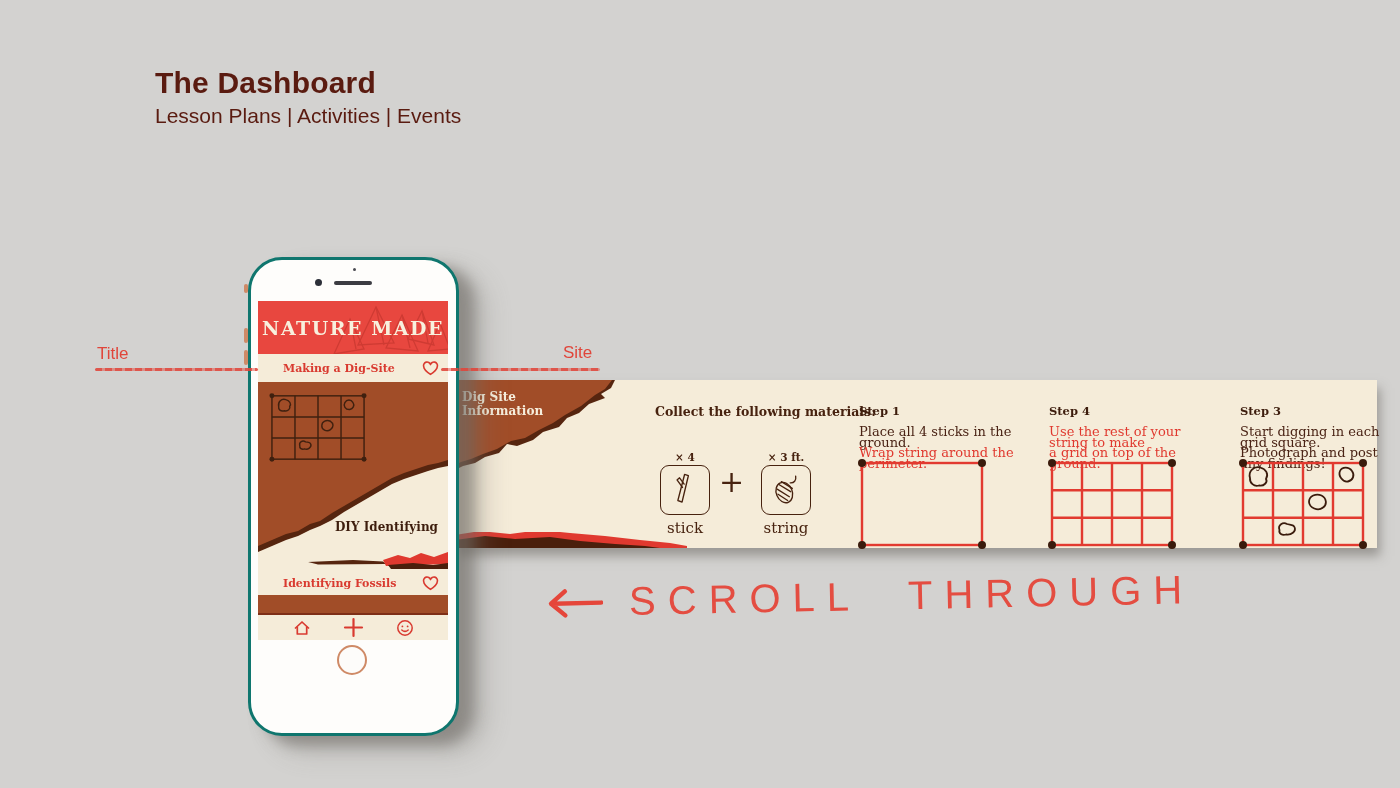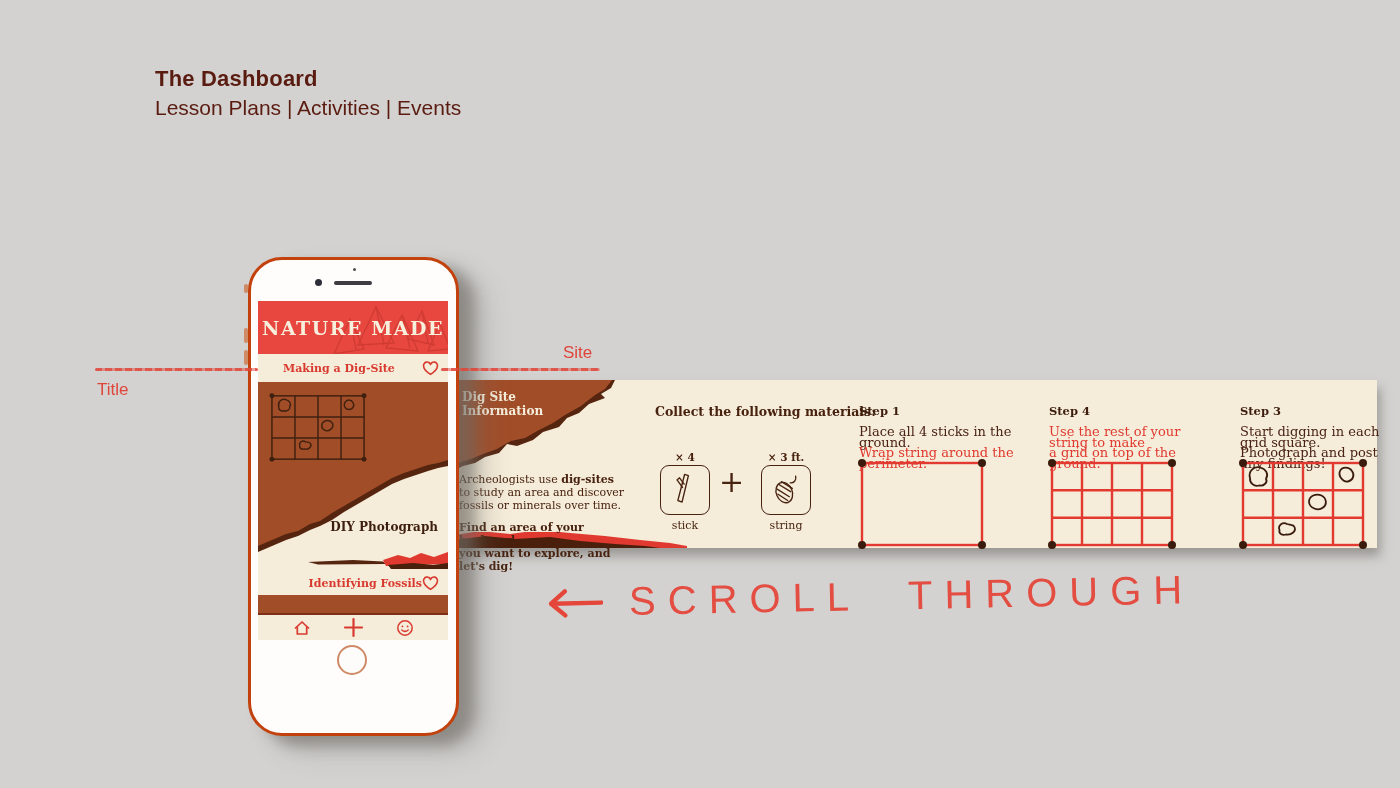--- a/index.html
+++ b/index.html
@@ -1,85 +1,85 @@
 <!DOCTYPE html>
 <html><head>
 <meta charset="utf-8">
 <style>
   html,body{margin:0;padding:0;}
   body{font-family:"Liberation Sans",sans-serif;background:#d3d2d0;}
   .stage{position:relative;width:1400px;height:788px;background:#d3d2d0;overflow:hidden;}
 
   
   .page-head{position:absolute;left:155px;top:66px;color:#5a1b10;}
-  .page-head h1{margin:0;font-size:22px;font-weight:bold;letter-spacing:.2px;}
+  .page-head h1{margin:0;font-size:30px;font-weight:bold;letter-spacing:.2px;}
   .page-head p{margin:4px 8px 0 0;font-size:21px;}
 
   
   .panel{position:absolute;left:455px;top:380px;width:922px;height:168px;background:#f5ecd9;
          box-shadow:3px 8px 10px rgba(100,95,90,.5);z-index:1;}
   .panel svg{display:block;}
   .torn-top{position:absolute;left:0;top:0;}
   .info-heading{position:absolute;left:7px;top:10px;color:#f6eedc;font-family:"DejaVu Serif",serif;
                 font-weight:bold;font-size:12px;line-height:14px;z-index:3;}
   .info-body{position:absolute;left:4px;top:93px;width:170px;font-family:"DejaVu Serif",serif;
              font-size:11px;line-height:13px;color:#47220f;z-index:3;}
   .info-body .cta{margin-top:9px;font-weight:bold;}
   .torn-bottom{position:absolute;left:0;bottom:0;}
 
   .materials-heading{position:absolute;left:200px;top:24px;font-family:"DejaVu Serif",serif;
                      font-weight:bold;font-size:12.5px;color:#47220f;}
   .mat-item{position:absolute;top:71px;width:50px;text-align:center;color:#47220f;}
   .mat-item .qty{font-family:"DejaVu Serif",serif;font-weight:bold;font-size:10.5px;height:12px;}
   .mat-box{width:50px;height:50px;border:1.6px solid #47220f;border-radius:9px;margin-top:2px;
            display:flex;align-items:center;justify-content:center;box-sizing:border-box;}
-  .mat-item .lbl{font-family:"DejaVu Serif",serif;font-size:11px;margin-top:4px;}
+  .mat-item .lbl{font-family:"DejaVu Serif",serif;font-size:15px;margin-top:4px;}
   .mat-plus{position:absolute;left:264px;top:84px;font-family:"DejaVu Serif",serif;font-size:30px;
             font-weight:normal;color:#47220f;}
 
   .step{position:absolute;top:24px;width:165px;font-family:"DejaVu Serif",serif;color:#3d1d0d;}
   .step h3{margin:0;font-size:11.5px;font-weight:bold;}
   .step .lines{margin-top:9px;font-size:13px;line-height:10.5px;}
   .tone-dark{color:#4a2315;}
   .tone-red{color:#e0392f;}
   .step-fig{position:absolute;top:76px;}
 
   
   .phone{position:absolute;left:248px;top:257px;width:211px;height:479px;background:#fefdfb;
-         border:3px solid #c2410c;border-radius:34px;box-sizing:border-box;z-index:5;
+         border:3px solid #0f766e;border-radius:34px;box-sizing:border-box;z-index:5;
          box-shadow:15px 9px 14px rgba(108,103,98,.55), 26px 16px 26px rgba(120,115,110,.3);}
   .side-btn{position:absolute;left:-7px;width:4px;background:#cf8a66;border-radius:2px;}
   .sb1{top:24px;height:9px;} .sb2{top:68px;height:15px;} .sb3{top:90px;height:15px;}
   .cam-dot{position:absolute;left:102px;top:8px;width:3px;height:3px;border-radius:50%;background:#4a4a50;}
   .camera{position:absolute;left:64px;top:19px;width:7px;height:7px;border-radius:50%;background:#2c2f38;}
   .speaker{position:absolute;left:83px;top:21px;width:38px;height:4px;border-radius:2px;background:#3c3c42;}
   .home-btn{position:absolute;left:86px;top:385px;width:30px;height:30px;border-radius:50%;
             border:2.5px solid #cf8a66;background:#fdfcfa;box-sizing:border-box;}
 
   .screen{position:absolute;left:7px;top:41px;width:190px;height:339px;overflow:hidden;background:#f5ecd9;}
   .app-header{position:relative;height:53px;background:#e8473f;overflow:hidden;}
   .app-header .crystals{position:absolute;right:0;top:0;}
   .app-name{position:absolute;inset:0;display:flex;align-items:center;justify-content:center;
             font-family:"DejaVu Serif",serif;font-weight:bold;font-size:19px;letter-spacing:1.5px;
             color:#f8f0dd;}
   .list-row{height:28px;background:#f5ecd9;display:flex;align-items:center;justify-content:space-between;
             padding:0 9px;box-sizing:border-box;margin-left:16px;}
   .list-row .row-title{font-family:"DejaVu Serif",serif;font-weight:bold;font-size:11px;color:#d93a30;}
-  .row-identify{height:24px;justify-content:flex-end;}
+  .row-identify{height:24px;}
   .dig{position:relative;height:189px;background:#a14d28;}
   .dig-grid{position:absolute;left:10px;top:10px;}
   .dig-torn{position:absolute;left:0;top:0;}
   .diy{position:absolute;right:10px;top:138px;font-family:"DejaVu Serif",serif;font-weight:bold;
        font-size:12px;color:#3d1d0d;z-index:3;}
   .brown-bar{height:20px;background:#a14d28;border-bottom:2px solid #7e2f17;box-sizing:border-box;}
   .nav{height:25px;background:#f5ecd9;display:flex;align-items:center;justify-content:space-around;padding:0 18px;}
 
   
   .ann-label{position:absolute;color:#e0453a;font-size:17px;z-index:6;}
-  .ann-title{left:97px;top:344px;margin-top:36px;} .ann-save{left:563px;top:343px;}
+  .ann-title{left:97px;top:344px;} .ann-save{left:563px;top:343px;}
   .crayon{position:absolute;height:3px;z-index:6;border-radius:2px;opacity:.88;
           background:repeating-linear-gradient(90deg,#e0453a 0 7px,rgba(224,69,58,.55) 7px 10px);}
   .line-title{left:95px;top:368px;width:163px;}
   .line-save{left:441px;top:368px;width:159px;}
   .scroll-note{position:absolute;left:545px;top:574px;display:flex;align-items:center;gap:26px;
                color:#e5463a;transform:rotate(-1.2deg);z-index:2;}
   .scroll-note .txt{font-size:40px;letter-spacing:12px;word-spacing:26px;opacity:.95;}
 </style>
 </head>
 <body>
@@ -92,29 +92,20 @@
   </div>
 
   <div class="panel">
     <svg class="torn-top" width="200" height="100" viewBox="0 0 200 100">
       <path d="M0 0 L160 0 L156 8 L146 14 L150 18 L134 24 L124 33 L112 38 L104 47 L88 52 L78 60 L62 66 L52 64 L44 73 L30 77 L20 83 L8 86 L0 90 Z" fill="#56250f"></path>
       <path d="M0 0 L157 0 L150 9 L140 15 L126 26 L110 35 L98 43 L84 50 L70 58 L56 61 L42 69 L28 74 L16 79 L6 82 L0 85 Z" fill="#a14d28"></path>
     </svg>
     <div class="info-heading">
       <div>Dig Site</div>
       <div>Information</div>
-    </div>
-    <div class="info-body">
-      <div><span>Archeologists use </span><b>dig-sites</b></div>
-      <div>to study an area and discover</div>
-      <div>fossils or minerals over time.</div>
-      <div class="cta">
-        <div>Find an area of your backyard</div>
-        <div>you want to explore, and let's dig!</div>
-      </div>
     </div>
 
     <div class="materials-heading">Collect the following materials:</div>
 
     <div class="mat-item" style="left:205px;">
       <div class="qty">× 4</div>
       <div class="mat-box">
         <svg width="42" height="42" viewBox="0 0 50 50" fill="none" stroke="#47220f" stroke-width="1.6" stroke-linejoin="round" stroke-linecap="round">
           <path d="M29 8 l-4.5 -1.5 -8 31 5 1.8 z"></path>
           <path d="M24 18 l-5.5 -7.5 -3 2.5 6.5 9"></path>
@@ -247,21 +238,21 @@
               <circle cx="100" cy="70" r="2.6"></circle>
           </g>
         </svg>
         <svg class="dig-torn" width="190" height="189" viewBox="0 0 190 189">
           <path d="M0 164 L14 158 L28 152 L40 149 L52 142 L62 139 L74 131 L86 124 L98 117 L110 110 L122 103 L134 96 L146 91 L158 87 L170 83 L180 81 L190 78 L190 189 L0 189 Z" fill="#56250f"></path>
           <path d="M0 170 L14 164 L28 158 L40 154 L52 148 L62 144 L74 138 L86 130 L98 123 L110 116 L122 109 L134 102 L146 97 L158 93 L170 89 L180 86 L190 84 L190 189 L0 189 Z" fill="#f5ecd9"></path>
           <path d="M50 180 L95 178 L125 179.5 L128 182 L60 182.5 Z" fill="#56250f"></path>
           <path d="M125 178 L140 173 L152 176 L163 171 L176 175 L190 170 L190 182 L128 184 Z" fill="#e0392f"></path>
           <path d="M130 183 L155 181 L175 183 L190 181 L190 187 L133 187 Z" fill="#4a1f0c"></path>
         </svg>
-        <div class="diy">DIY Photograph</div>
+        <div class="diy">DIY Identifying</div>
       </div>
 
       <div class="list-row row-identify">
         <span class="row-title">Identifying Fossils</span>
         <svg width="17" height="15" viewBox="0 0 16 14" fill="none" stroke="#d93a30" stroke-width="1.5" stroke-linejoin="round">
           <path d="M8 12.6 C4.6 10.3 1.6 7.9 1.6 5.1 A3.2 3.2 0 0 1 8 3.3 A3.2 3.2 0 0 1 14.4 5.1 C14.4 7.9 11.4 10.3 8 12.6 Z"></path>
         </svg>
       </div>
 
       <div class="brown-bar"></div>

